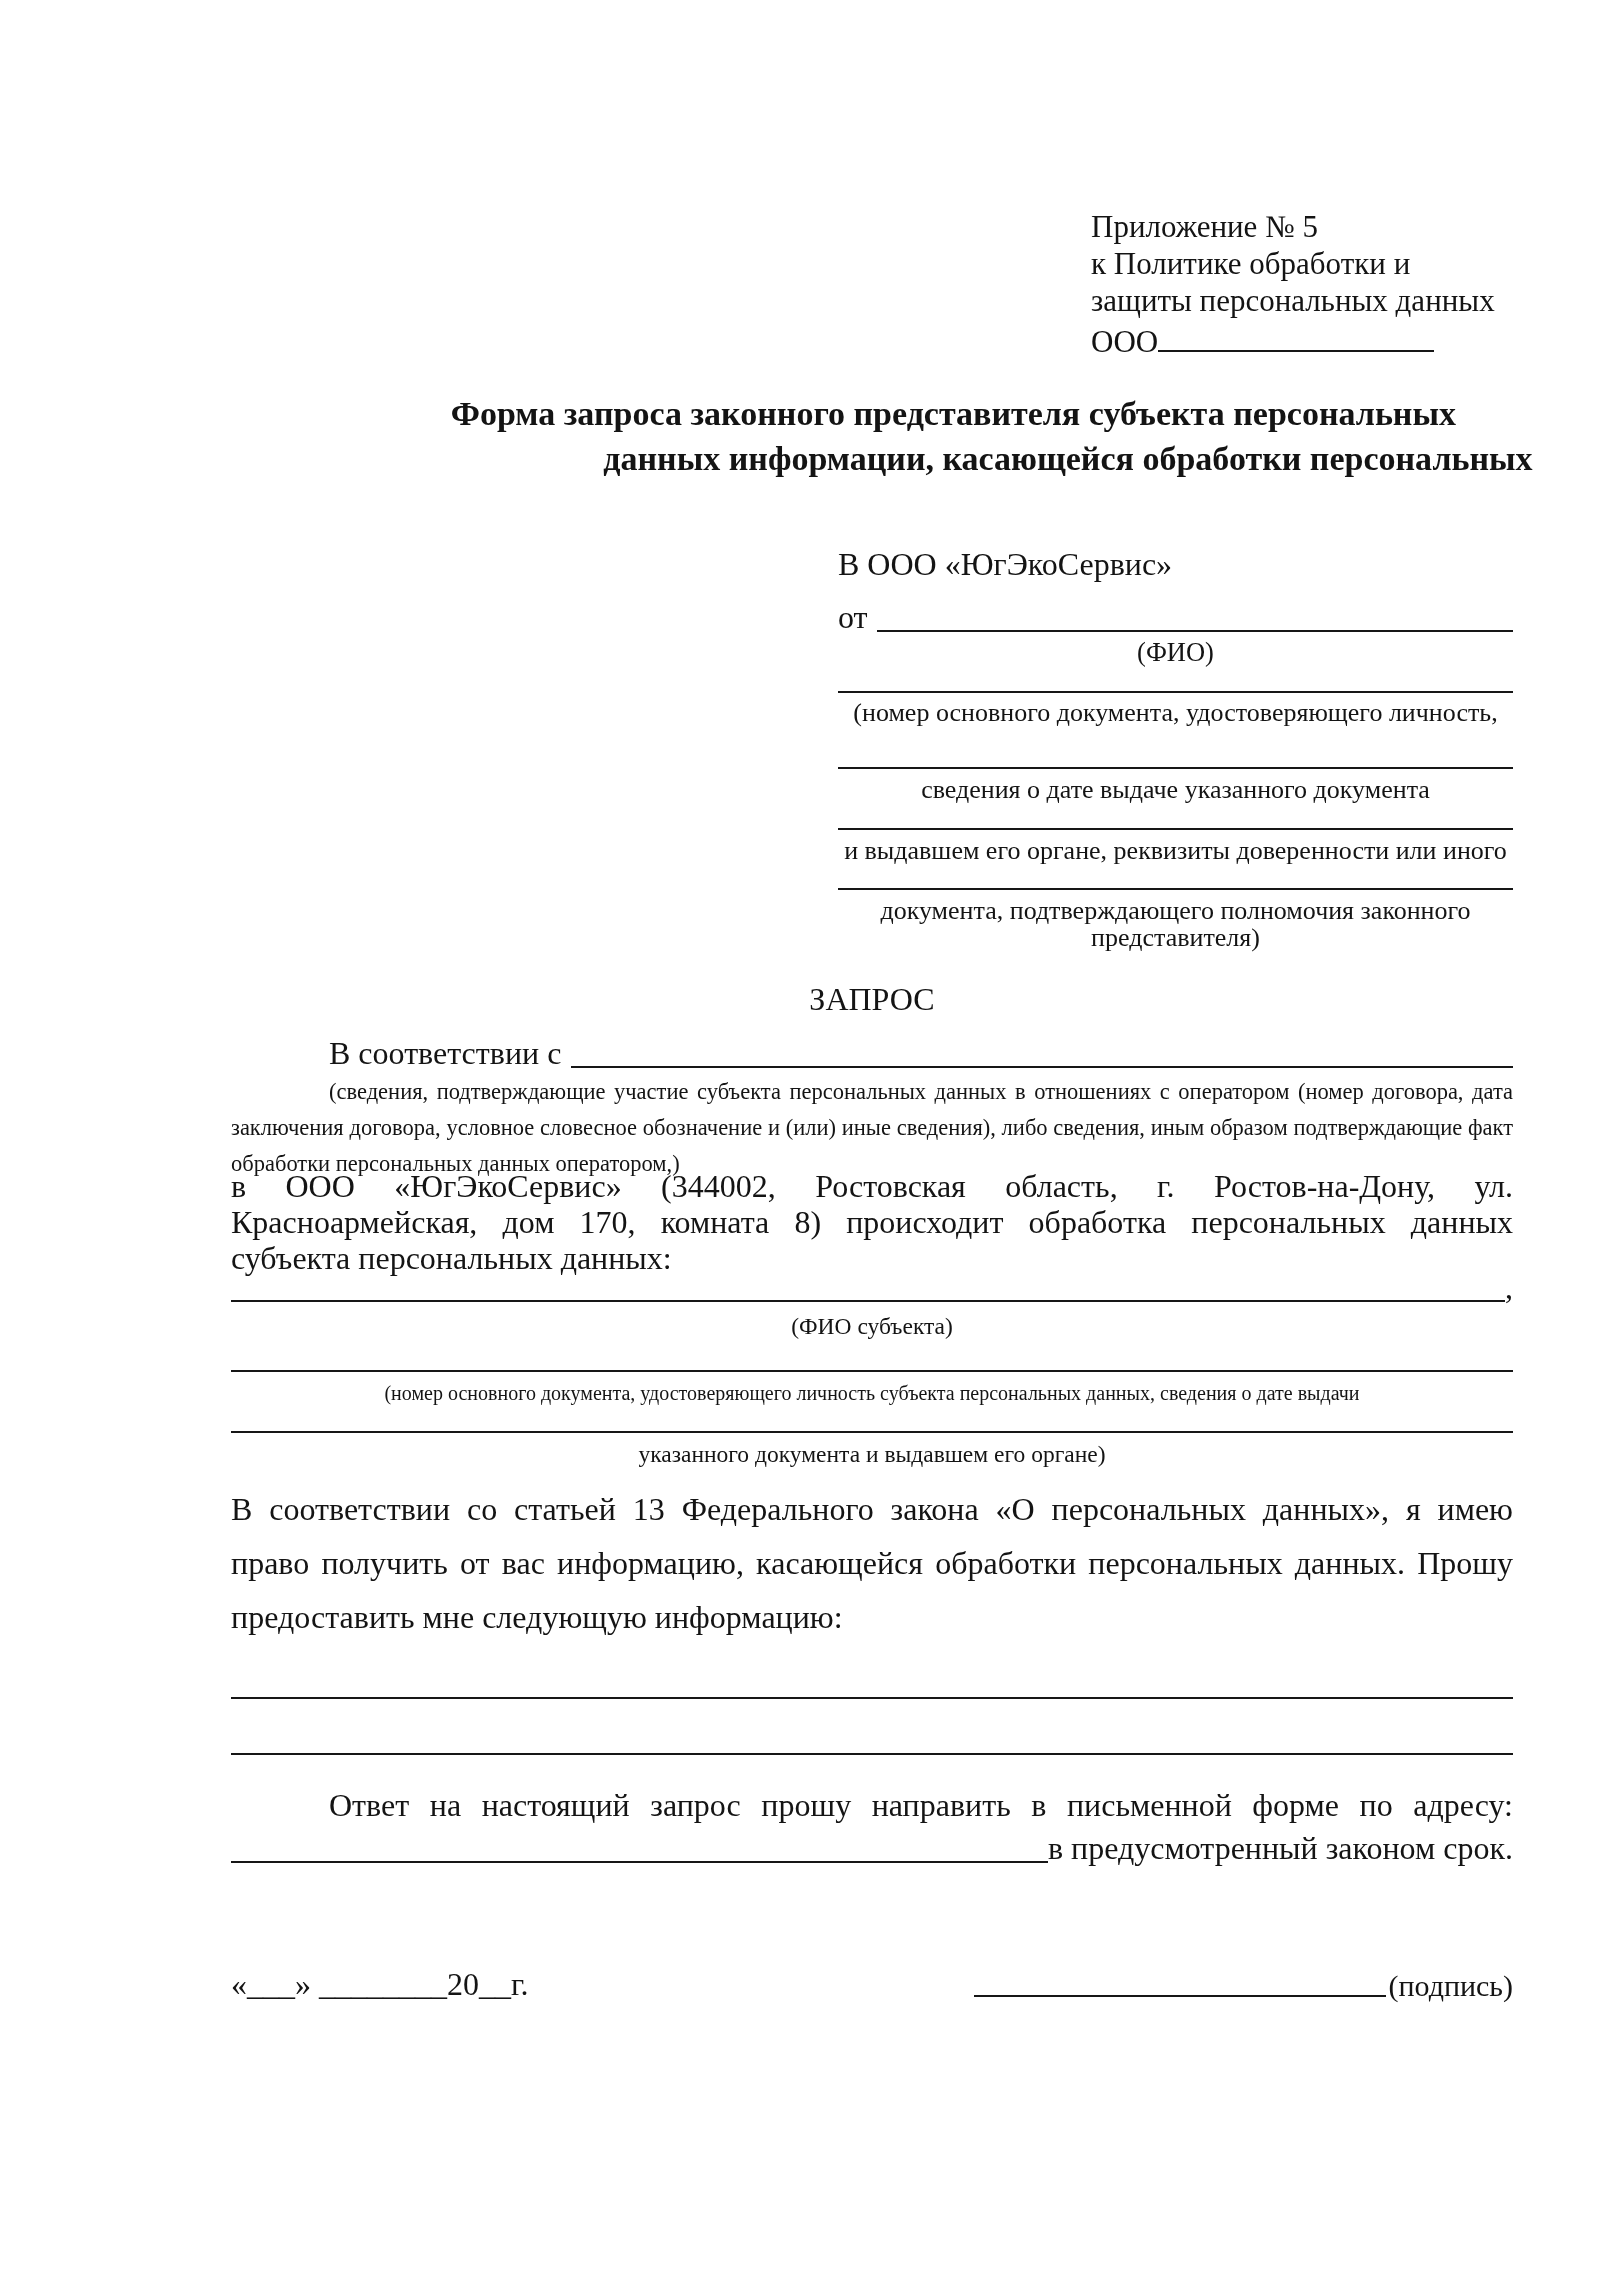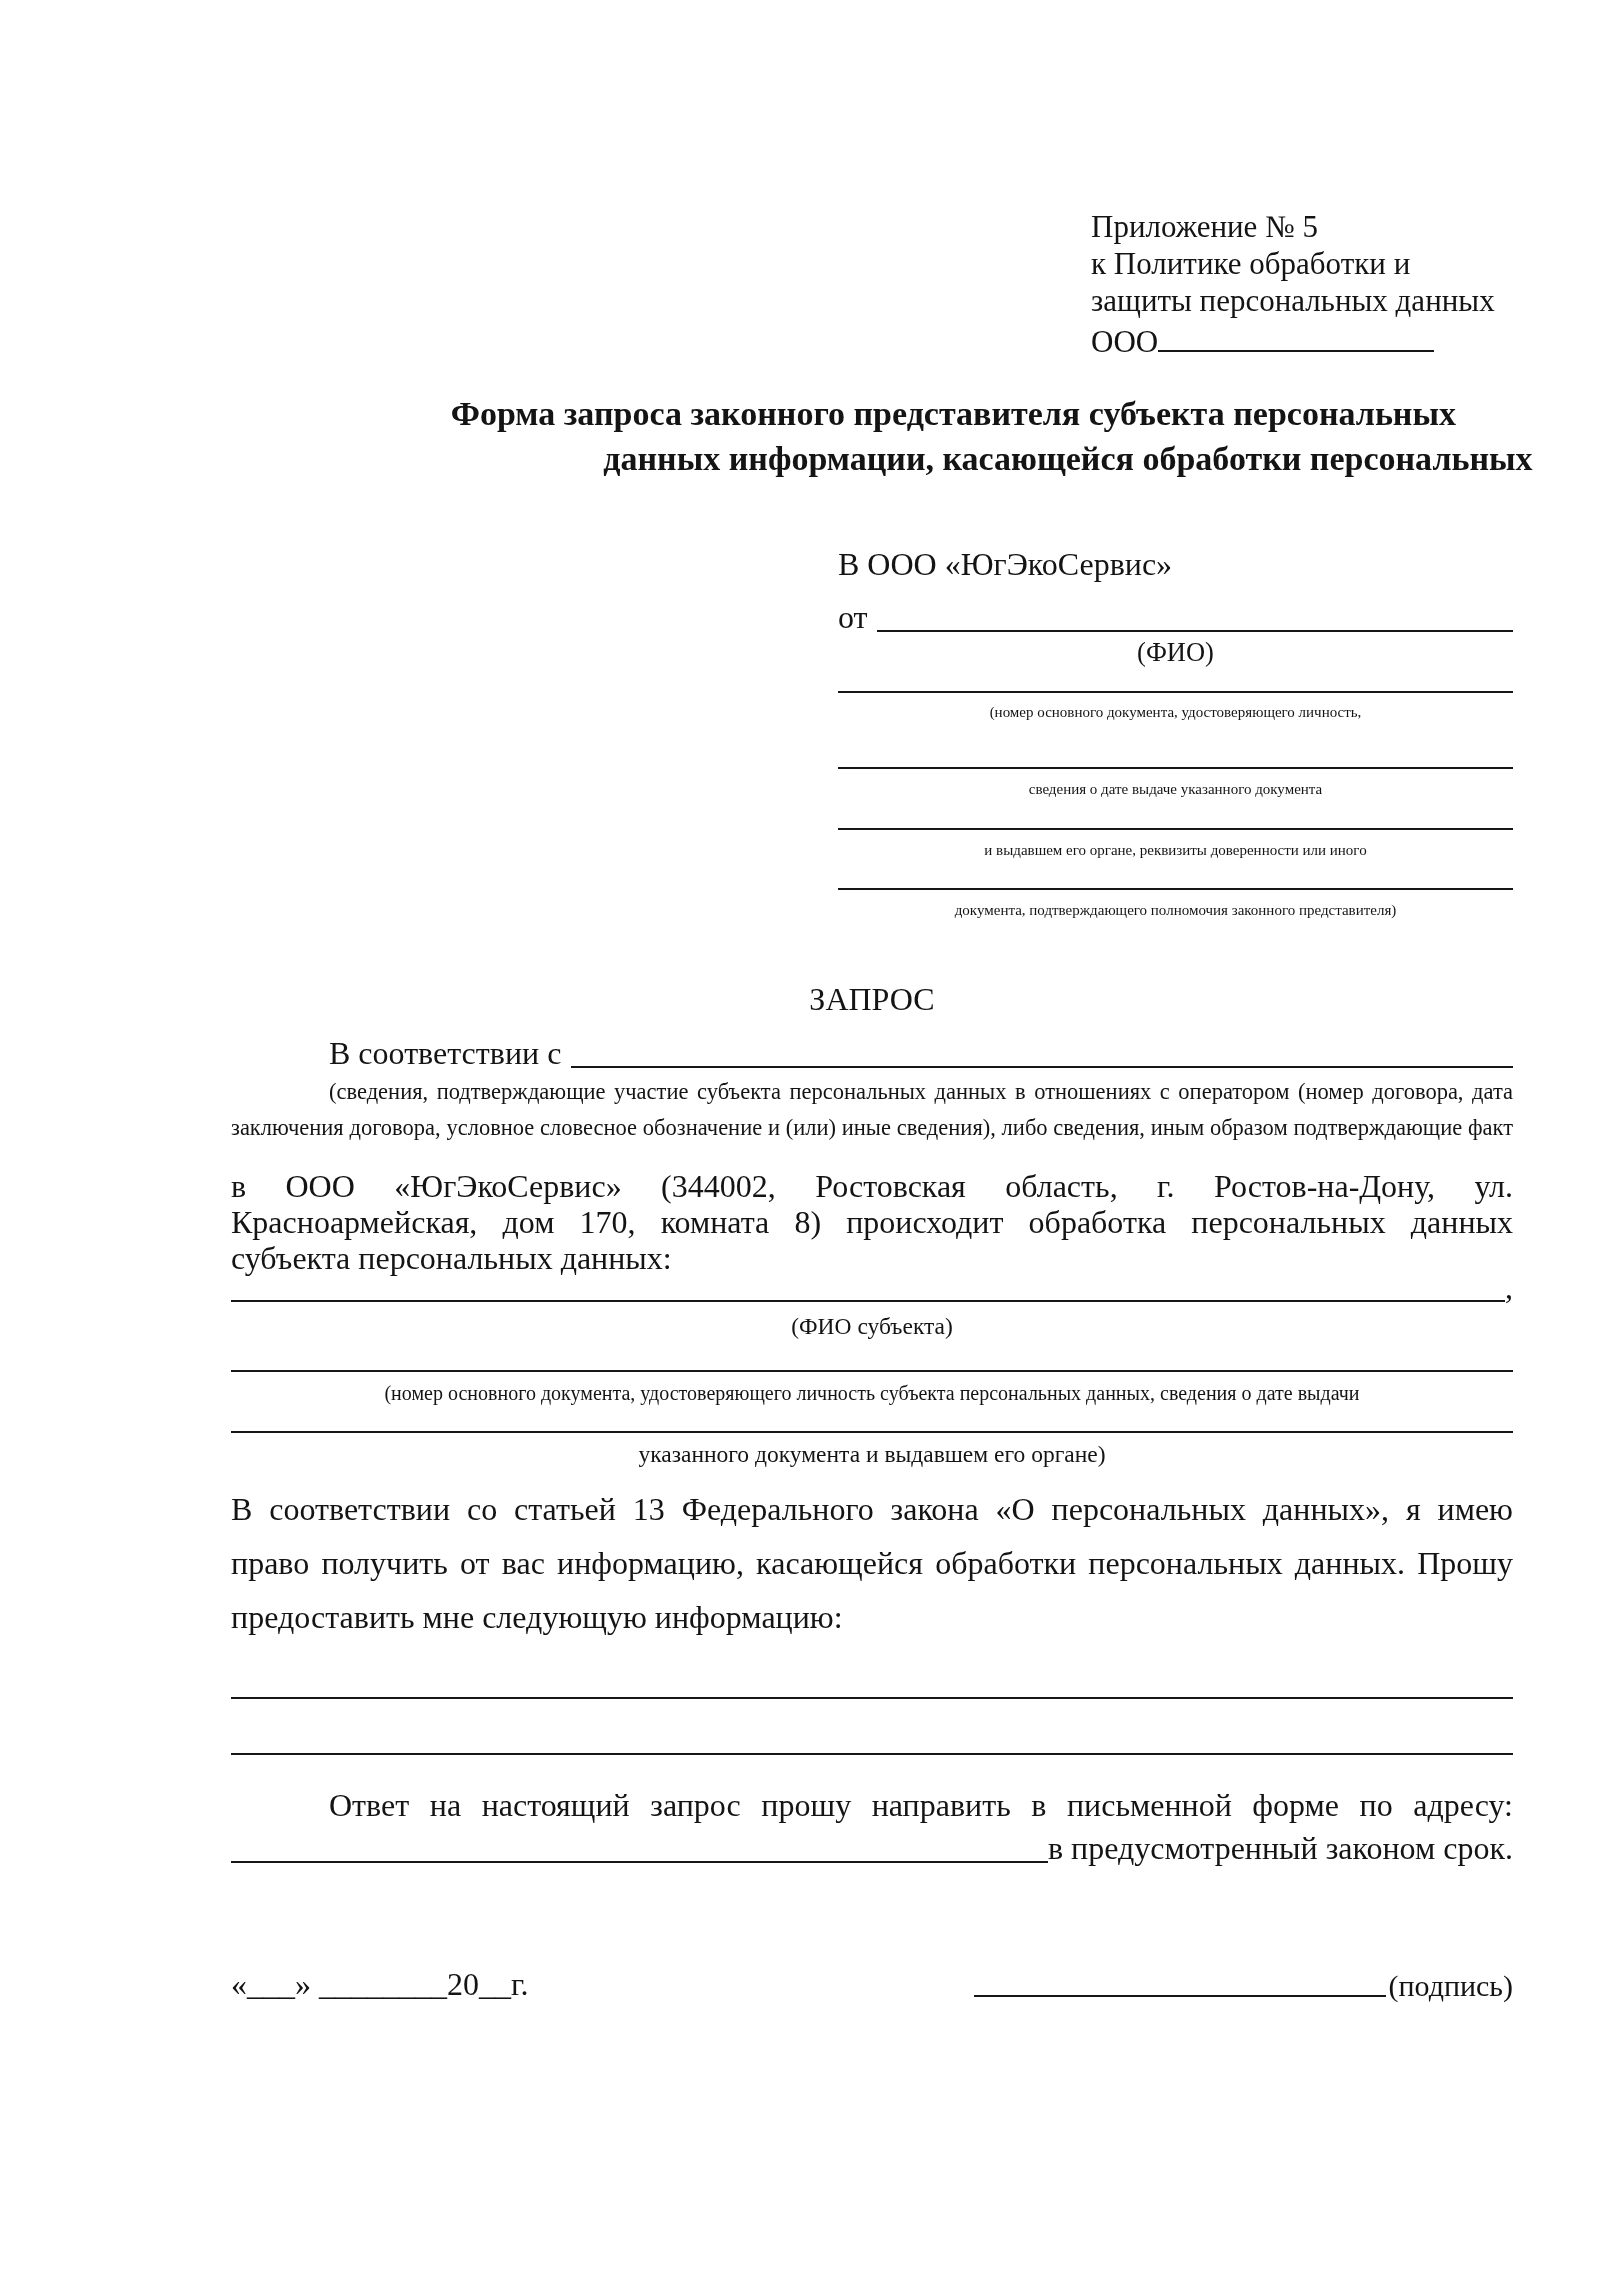--- a/index.html
+++ b/index.html
@@ -9,21 +9,21 @@
     margin:0 auto;
     background:#ffffff;
     font-family:"Liberation Serif", "DejaVu Serif", serif;
     color:#141414;
     overflow:hidden;
     padding-left:8px;
   }
   .abs{position:absolute;}
   .content{left:231px;right:116px;}
   .body-text{font-size:32px;line-height:39px;}
-  .small-cap{font-size:15px;line-height:27.4px;text-align:center;}
+  .small-cap{font-size:26px;line-height:27.4px;text-align:center;}
   .center{text-align:center;}
   .jline{text-align:justify;text-align-last:justify;}
   .row{display:flex;align-items:flex-end;}
   .fill{flex:1 1 auto;border-bottom:2.9px solid #161616;margin:0 0 4.9px 9.8px;height:1px;}
   .fill.tight{margin-left:0;}
   .hline{border-top:2.9px solid #161616;height:0;}
   
   .appendix{font-size:31px;line-height:37px;}
   .org-blank{display:inline-block;width:276px;border-bottom:2.9px solid #161616;height:31px;vertical-align:baseline;}
   
@@ -73,20 +73,21 @@
   <div class="abs content body-text center" style="top:980px;">ЗАПРОС</div>
 
   <div class="abs content row body-text" style="top:1034px;height:39px;padding-left:98px;">
     <span>В соответствии с</span>
     <span class="fill"></span>
   </div>
 
   <div class="abs content" style="top:1074px;font-size:22.5px;line-height:36px;">
     <div class="jline" style="padding-left:98px;">(сведения, подтверждающие участие субъекта персональных данных в отношениях с оператором (номер договора, дата</div>
     <div class="jline">заключения договора, условное словесное обозначение и (или) иные сведения), либо сведения, иным образом подтверждающие факт</div>
+    <div>обработки персональных данных оператором,)</div>
   </div>
 
   <div class="abs content" style="top:1168px;font-size:32px;line-height:36px;">
     <div class="jline">в ООО «ЮгЭкоСервис» (344002, Ростовская область, г. Ростов-на-Дону, ул.</div>
     <div class="jline">Красноармейская, дом 170, комната 8) происходит обработка персональных данных</div>
     <div>субъекта персональных данных:</div>
   </div>
 
   <div class="abs content row body-text" style="top:1274px;height:33px;">
     <span class="fill tight"></span>

